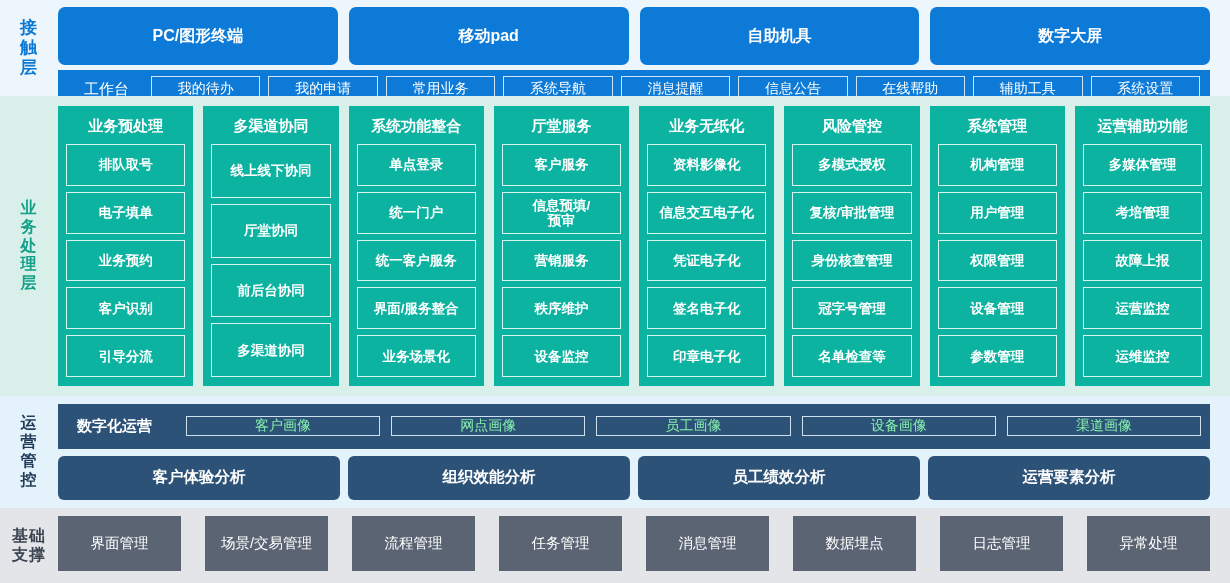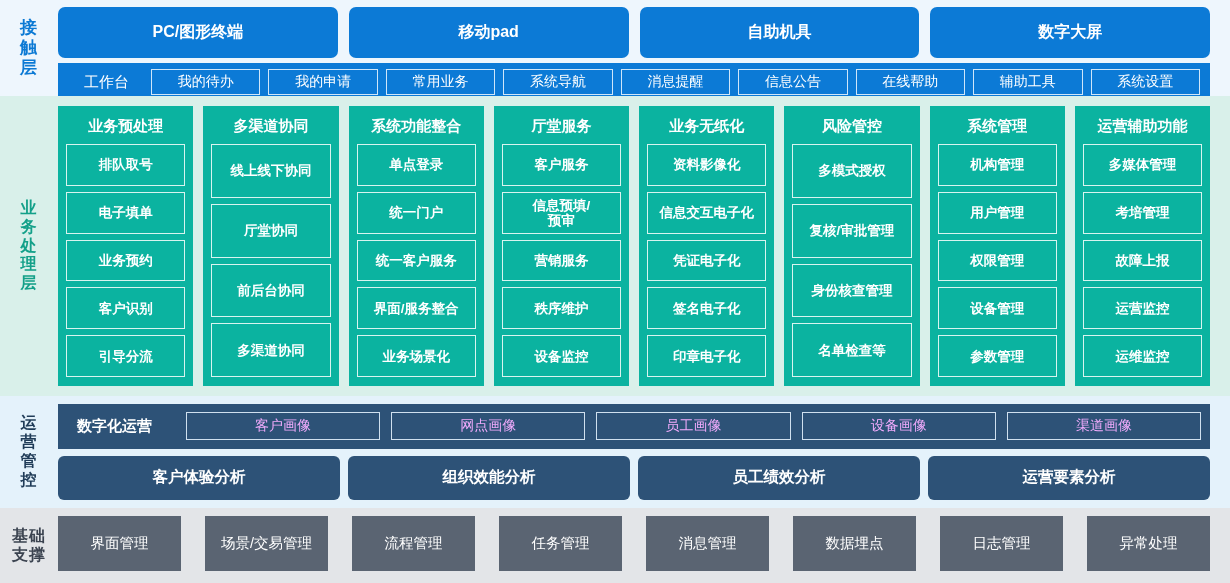--- a/index.html
+++ b/index.html
@@ -20,21 +20,21 @@
     letter-spacing: 1px;
     text-align: center;
   }
   .layer-label .vtext { display: block; }
   .layer-body { flex: 1 1 auto; min-width: 0; }
 
   
   .contact-layer { background: #eef6fd; height: 96px; padding: 0; }
   .contact-layer .layer-label { color: #0b79d4; background: #eef6fd; }
   .contact-body { padding: 7px 20px 0 0; }
-  .channel-row { display: flex; gap: 11px; height: 51px; }
+  .channel-row { display: flex; gap: 11px; height: 58px; }
   .channel-card {
     flex: 1 1 0;
     background: #0c7ad6;
     border-radius: 7px;
     color: #ffffff;
     font-size: 16px; font-weight: bold;
     display: flex; align-items: center; justify-content: center;
   }
   .quick-bar {
     margin-top: 5px;
@@ -95,22 +95,22 @@
     flex: 1 1 0;
     background: #2d5277;
     display: flex; align-items: center;
     padding: 0 9px; gap: 18px; text-align: center;
   }
   .ops-top-title {
     color: #ffffff; font-size: 15px; font-weight: bold;
     padding: 0 16px 0 10px; white-space: nowrap;
   }
   .ops-chip {
-    flex: 1 1 0; height: 28px;
-    border: 1px solid #cfe0ef; color: #f0abfc; font-size: 14px;
+    flex: 1 1 0; height: 20px;
+    border: 1px solid #cfe0ef; color: #86efac; font-size: 14px;
     display: flex; align-items: center; justify-content: center;
   }
   .ops-bottom { flex: 1 1 0; display: flex; gap: 8px; text-align: right; }
   .ops-card {
     flex: 1 1 0;
     background: #2d5277; border-radius: 6px;
     color: #ffffff; font-size: 15.5px; font-weight: bold;
     display: flex; align-items: center; justify-content: center;
   }
 
@@ -227,20 +227,21 @@
               <div class="biz-item">签名电子化</div>
               <div class="biz-item">印章电子化</div>
             </div>
           </div>
           <div class="biz-col">
             <div class="biz-col-title">风险管控</div>
             <div class="biz-items">
               <div class="biz-item">多模式授权</div>
               <div class="biz-item">复核/审批管理</div>
               <div class="biz-item">身份核查管理</div>
+              <div class="biz-item">冠字号管理</div>
               <div class="biz-item">名单检查等</div>
             </div>
           </div>
           <div class="biz-col">
             <div class="biz-col-title">系统管理</div>
             <div class="biz-items">
               <div class="biz-item">机构管理</div>
               <div class="biz-item">用户管理</div>
               <div class="biz-item">权限管理</div>
               <div class="biz-item">设备管理</div>

